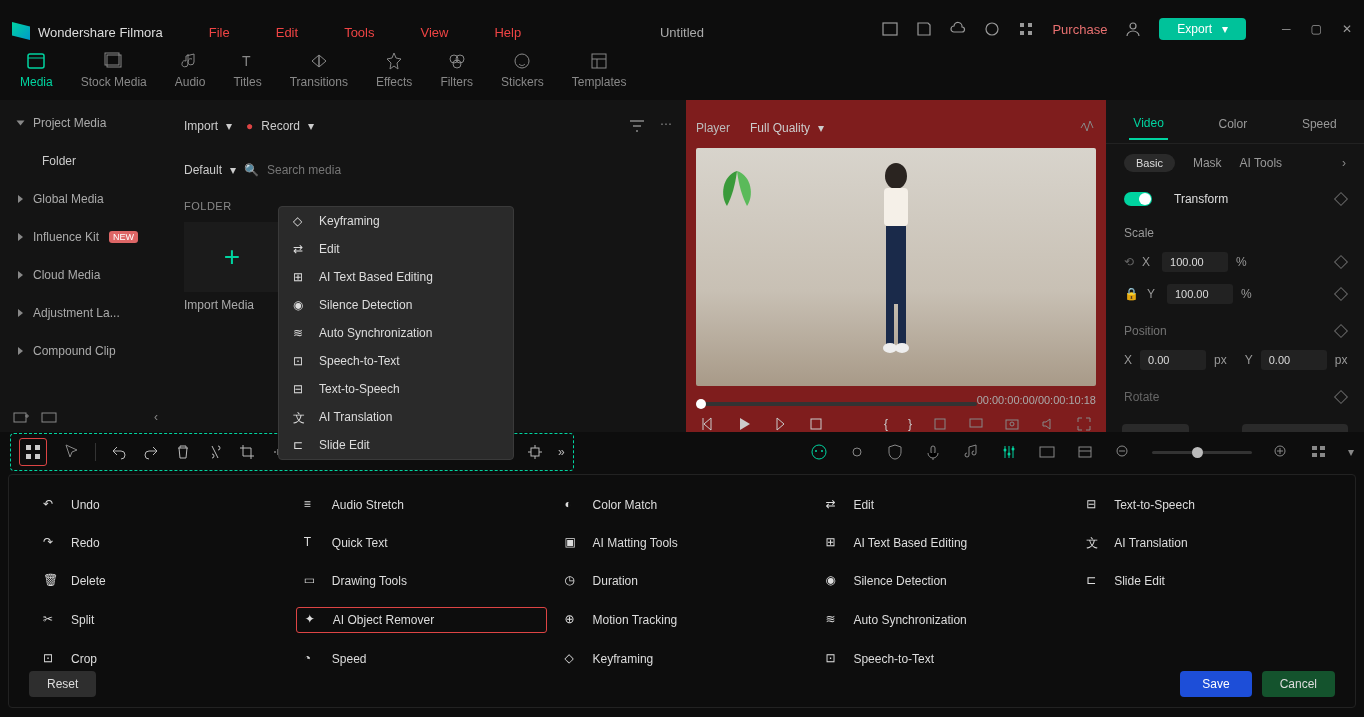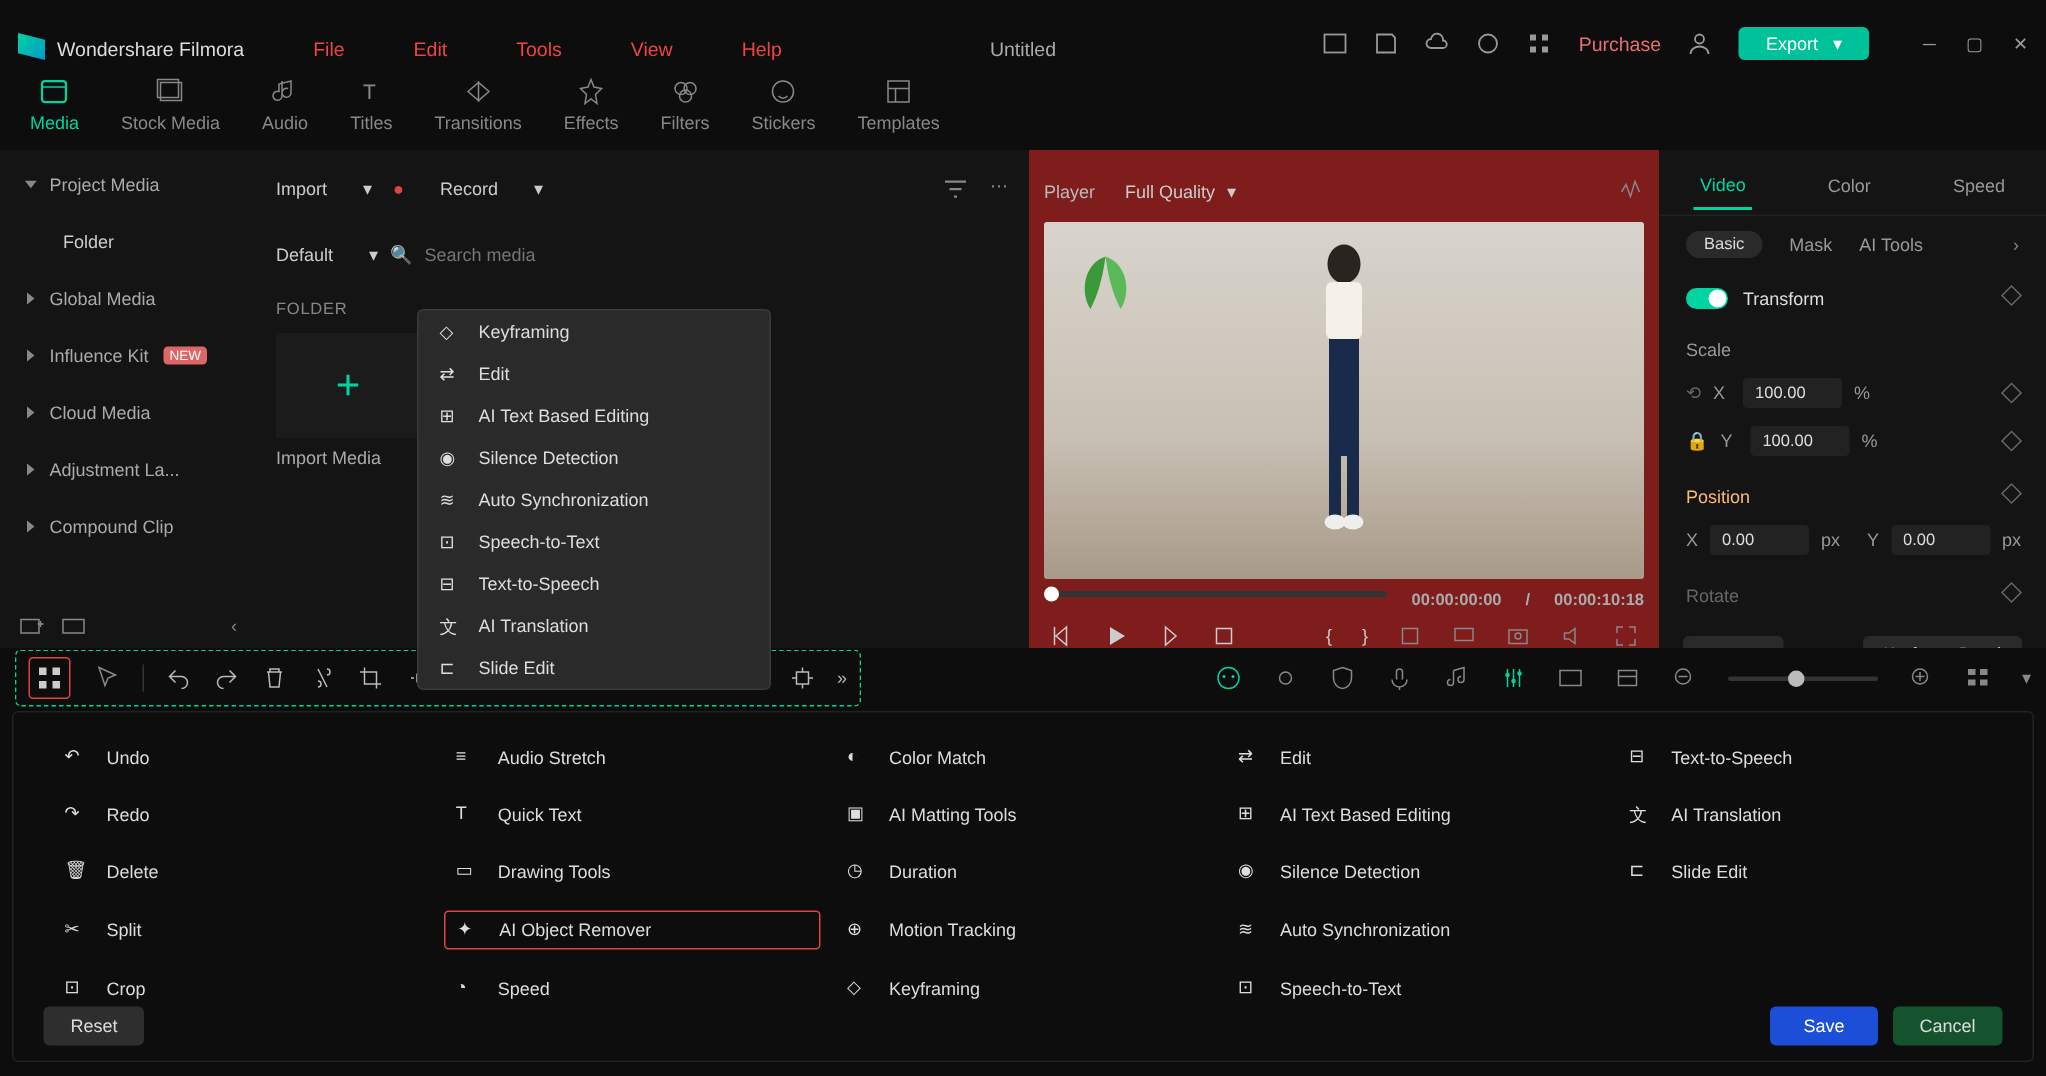--- a/index.html
+++ b/index.html
@@ -27,55 +27,55 @@
 .main { display: flex; height: 332px; }
 .sidebar { width: 170px; background: #141414; padding-top: 4px; position: relative; }
 .side-item { padding: 12px 18px; color: #aaa; display: flex; align-items: center; gap: 10px; cursor: pointer; }
 .side-item.sub { padding-left: 42px; color: #ccc; }
 .caret { width: 0; height: 0; border-top: 4px solid transparent; border-bottom: 4px solid transparent; border-left: 5px solid #888; }
 .new-badge { background: #d66; color: #fff; font-size: 9px; padding: 1px 4px; border-radius: 3px; }
 .side-bottom { position: absolute; bottom: 6px; left: 0; right: 0; display: flex; align-items: center; padding: 0 12px; gap: 10px; }
 
 .media-panel { flex: 1; background: #141414; padding: 8px 14px; position: relative; }
 .mp-top { display: flex; align-items: center; gap: 14px; height: 36px; }
-.mp-btn { display: flex; align-items: center; gap: 24px; color: #ccc; cursor: pointer; }
+.mp-btn { display: flex; align-items: center; gap: 8px; color: #ccc; cursor: pointer; }
 .mp-search { display: flex; align-items: center; gap: 8px; margin-top: 10px; height: 32px; }
 .mp-search input { background: transparent; border: none; color: #aaa; outline: none; flex: 1; font-size: 12px; }
 .folder-label { margin-top: 14px; color: #888; font-size: 11px; letter-spacing: 0.5px; }
 .import-tile { width: 96px; height: 70px; background: #1b1b1b; display: flex; align-items: center; justify-content: center; margin-top: 10px; }
 .plus-big { font-size: 28px; color: #00d4a0; font-weight: 200; }
 .import-label { margin-top: 6px; color: #aaa; font-size: 12px; }
 
 
 .ctx-menu { position: absolute; left: 278px; top: 206px; width: 236px; background: #2a2a2a; border: 1px solid #3a3a3a; border-radius: 4px; z-index: 50; }
 .ctx-item { padding: 7px 14px; color: #ddd; font-size: 12px; display: flex; align-items: center; gap: 12px; cursor: pointer; }
 .ctx-icon { width: 14px; height: 14px; display: inline-block; }
 
 
 .player { width: 420px; background: #7f1d1d; padding: 8px 10px; }
 .player-top { display: flex; align-items: center; height: 40px; gap: 20px; }
 .player-select { color: #ccc; display: flex; align-items: center; gap: 8px; }
 .preview-img { width: 100%; height: 238px; background: linear-gradient(180deg, #d8d4cc 0%, #c8c0b4 60%, #a89a88 100%); position: relative; border-radius: 2px; overflow: hidden; }
 .leaf-logo { position: absolute; left: 16px; top: 18px; width: 50px; height: 44px; }
 .person { position: absolute; left: 50%; top: 10px; transform: translateX(-50%); width: 60px; height: 200px; }
-.progress-row { display: flex; align-items: flex-start; gap: 16px; margin-top: 8px; color: #aaa; font-size: 11px; font-weight: bold; }
+.progress-row { display: flex; align-items: flex-end; gap: 0; margin-top: 8px; color: #aaa; font-size: 11px; }
 .prog-bar { flex: 1; height: 4px; background: #333; border-radius: 2px; position: relative; }
 .prog-dot { position: absolute; left: 0; top: -3px; width: 10px; height: 10px; border-radius: 50%; background: #fff; }
 .player-controls { display: flex; align-items: center; justify-content: center; gap: 20px; margin-top: 10px; }
 .pctl { width: 16px; height: 16px; cursor: pointer; }
 
 
 .props { width: 258px; background: #141414; padding: 4px 0; }
 .prop-tabs { display: flex; justify-content: space-around; height: 40px; align-items: center; border-bottom: 1px solid #222; }
 .prop-tab { color: #999; cursor: pointer; padding: 8px 4px; }
 .prop-tab.active { color: #00d4a0; border-bottom: 2px solid #00d4a0; }
 .prop-subtabs { display: flex; gap: 18px; padding: 10px 18px; align-items: center; }
 .prop-pill { background: #2a2a2a; color: #ddd; padding: 3px 12px; border-radius: 12px; font-size: 11px; }
 .prop-section { padding: 10px 18px; }
-.toggle-row { display: flex; align-items: flex-start; gap: 10px; color: #ddd; }
+.toggle-row { display: flex; align-items: center; gap: 22px; color: #ddd; }
 .toggle { width: 28px; height: 14px; background: #00d4a0; border-radius: 7px; position: relative; }
 .toggle::after { content: ''; position: absolute; right: 1px; top: 1px; width: 12px; height: 12px; background: #fff; border-radius: 50%; }
 .prop-row { display: flex; align-items: center; gap: 8px; margin-top: 12px; color: #999; }
 .prop-input { background: #222; border: none; padding: 4px 8px; color: #ddd; width: 66px; font-size: 11px; text-align: left; border-radius: 3px; }
 .prop-row .lbl { width: 12px; }
 .diamond { width: 10px; height: 10px; border: 1px solid #666; transform: rotate(45deg); margin-left: auto; }
 .prop-btns { display: flex; gap: 10px; padding: 10px 16px; }
 .prop-reset { background: #2a2a2a; padding: 6px 18px; border-radius: 4px; color: #ddd; font-size: 12px; }
 .prop-kf { background: #2a2a2a; padding: 6px 14px; border-radius: 4px; color: #ddd; font-size: 11px; }
 
@@ -394,21 +394,21 @@
       <div class="prop-row">
         <span style="color:#666">🔒</span>
         <span class="lbl">Y</span>
         <input class="prop-input" value="100.00" style="">
         <span>%</span>
         <div class="diamond"></div>
       </div>
     </div>
     <div class="prop-section">
       <div class="toggle-row">
-        <span style="color:#fdba74">Position</span>
+        <span style="color:#737373">Position</span>
         <div class="diamond"></div>
       </div>
       <div class="prop-row">
         <span class="lbl">X</span>
         <input class="prop-input" value="0.00" style="">
         <span>px</span>
         <span class="lbl" style="margin-left:10px">Y</span>
         <input class="prop-input" value="0.00" style="">
         <span>px</span>
       </div>

